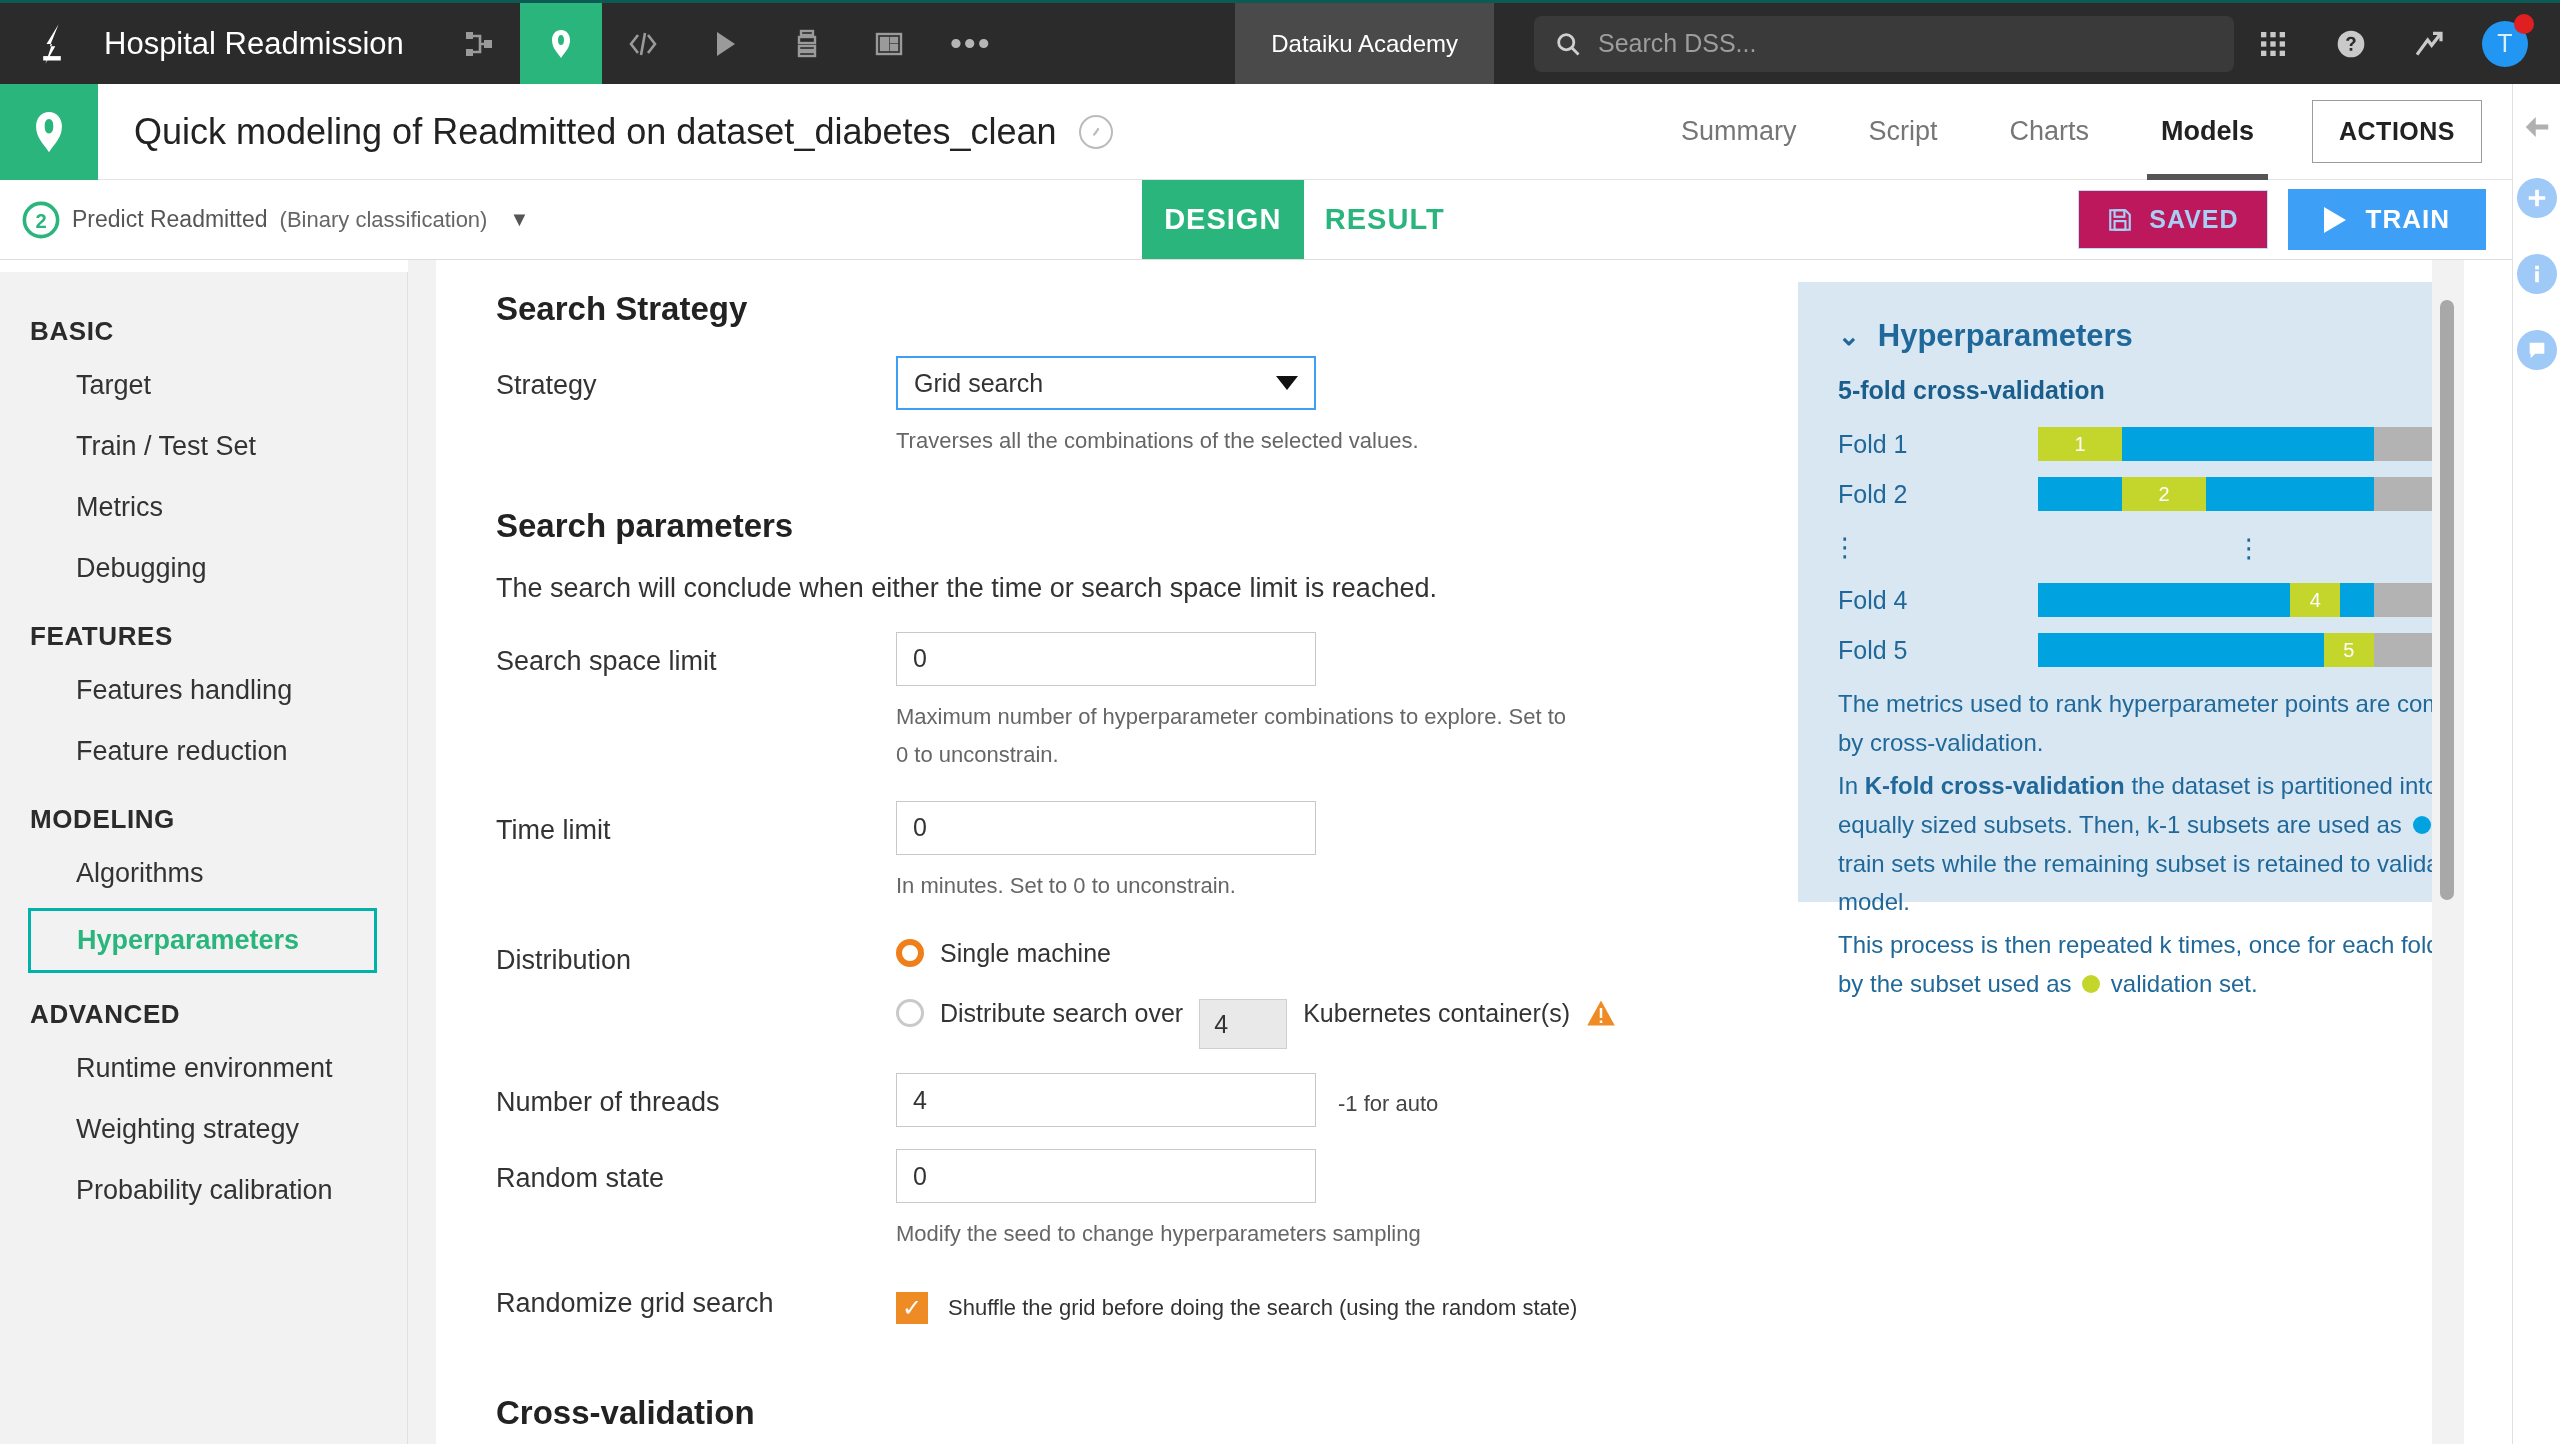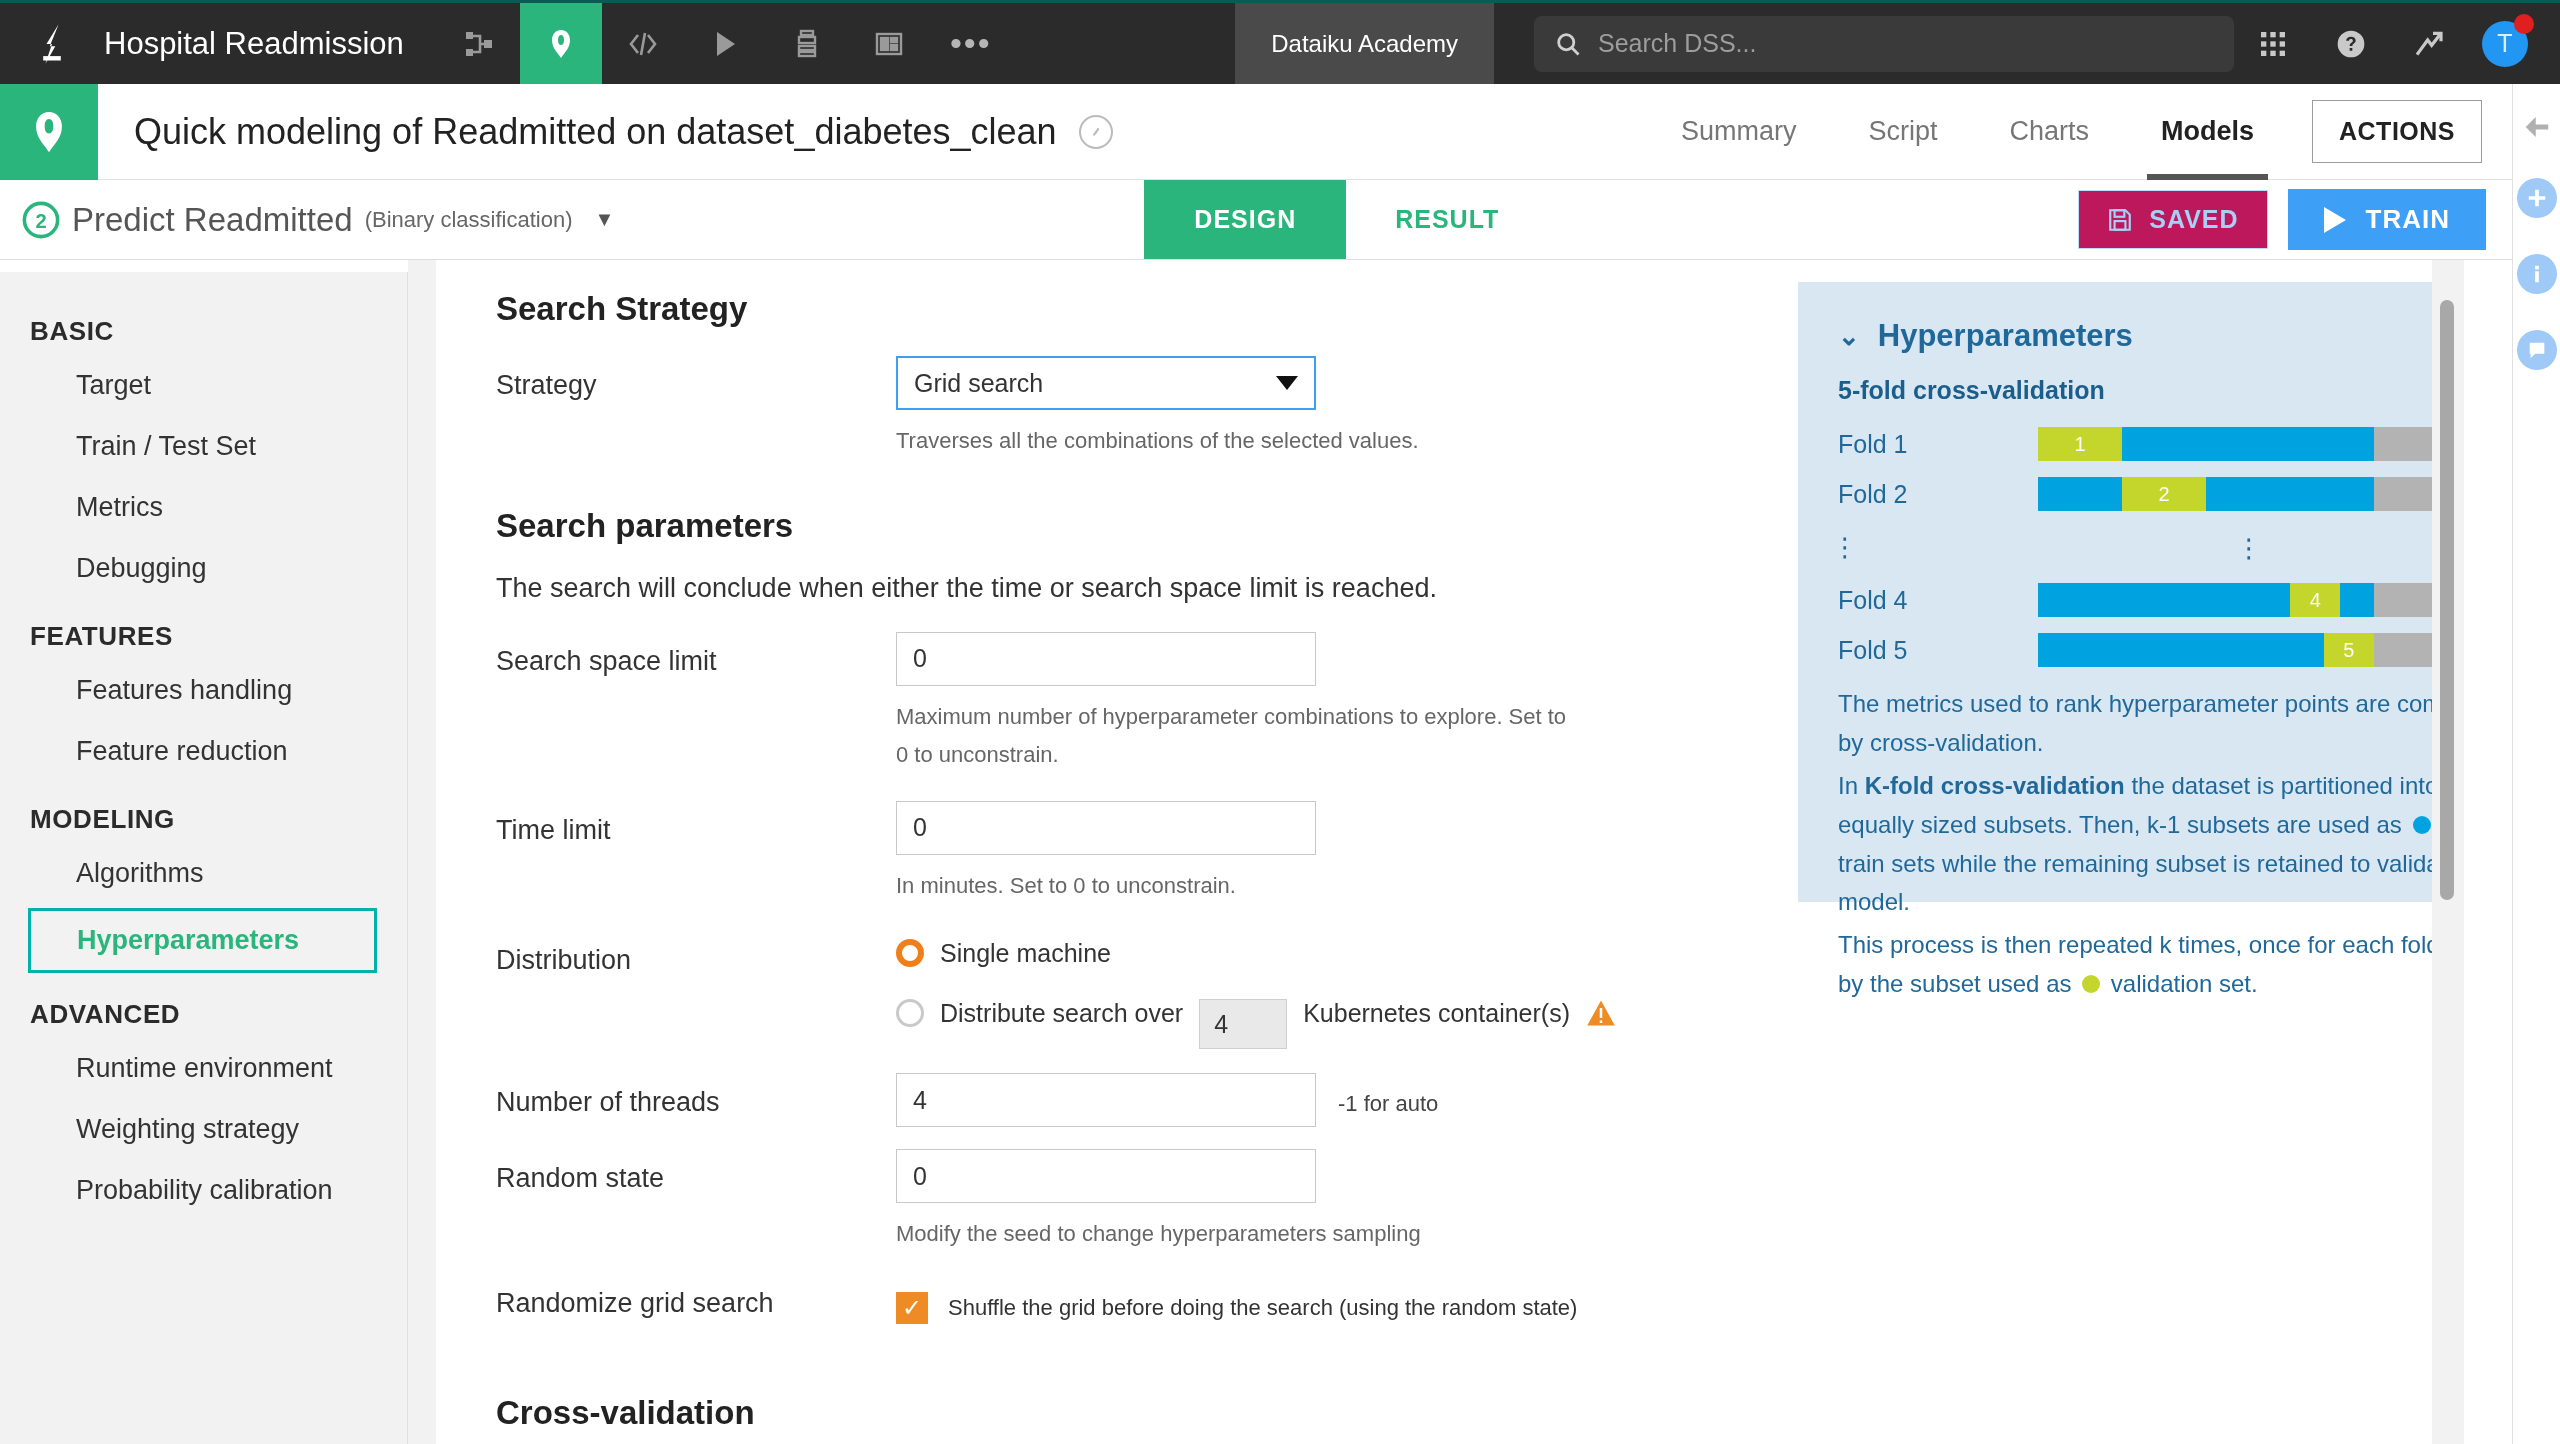--- a/index.html
+++ b/index.html
@@ -109,27 +109,27 @@
   
   .hdr3 {
     position: absolute; top: 180px; left: 0; width: 2512px; height: 80px;
     background: #ffffff; display: flex; align-items: stretch;
     border-bottom: 1px solid #dedede;
   }
   .hdr3-left {
     display: flex; align-items: center; padding-left: 22px; gap: 12px;
   }
   .hdr3-icon { width: 38px; height: 38px; flex: 0 0 auto; }
-  .hdr3-name { font-size: 33px; color: #555; }
+  .hdr3-name { font-size: 23px; color: #555; }
   .hdr3-sub { font-size: 22px; color: #666; }
   .hdr3-caret { color: #555; font-size: 20px; margin-left: 10px; cursor: pointer; }
   .hdr3-spacer { flex: 1; }
   .hdr3-tab {
-    width: 202px; display: flex; align-items: center; justify-content: center;
-    font-size: 25px; font-weight: bold; letter-spacing: 1px; cursor: pointer;
+    width: 162px; display: flex; align-items: center; justify-content: center;
+    font-size: 29px; font-weight: bold; letter-spacing: 1px; cursor: pointer;
   }
   .hdr3-tab.design { background: #2ab57d; color: #ffffff; }
   .hdr3-tab.result { color: #2ab57d; }
   .hdr3-right { display: flex; align-items: center; gap: 20px; padding-right: 26px; }
   .btn-saved {
     border: 1px solid #bcdcfb; color: #a8cff5; font-size: 25px; font-weight: bold;
     padding: 14px 28px; display: flex; align-items: center; gap: 16px;
     letter-spacing: 1px; cursor: pointer; background: #be185d;
   }
   .btn-saved svg { width: 26px; height: 26px; }

